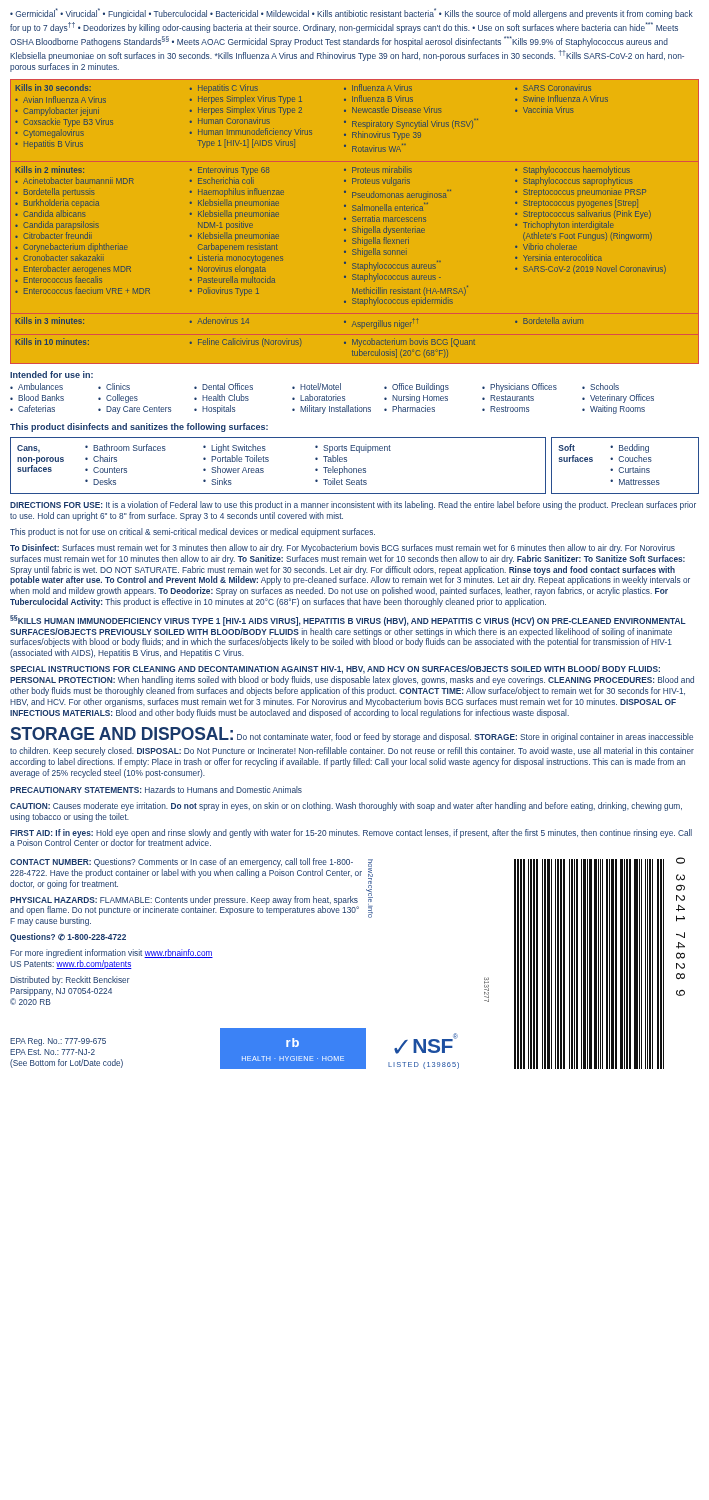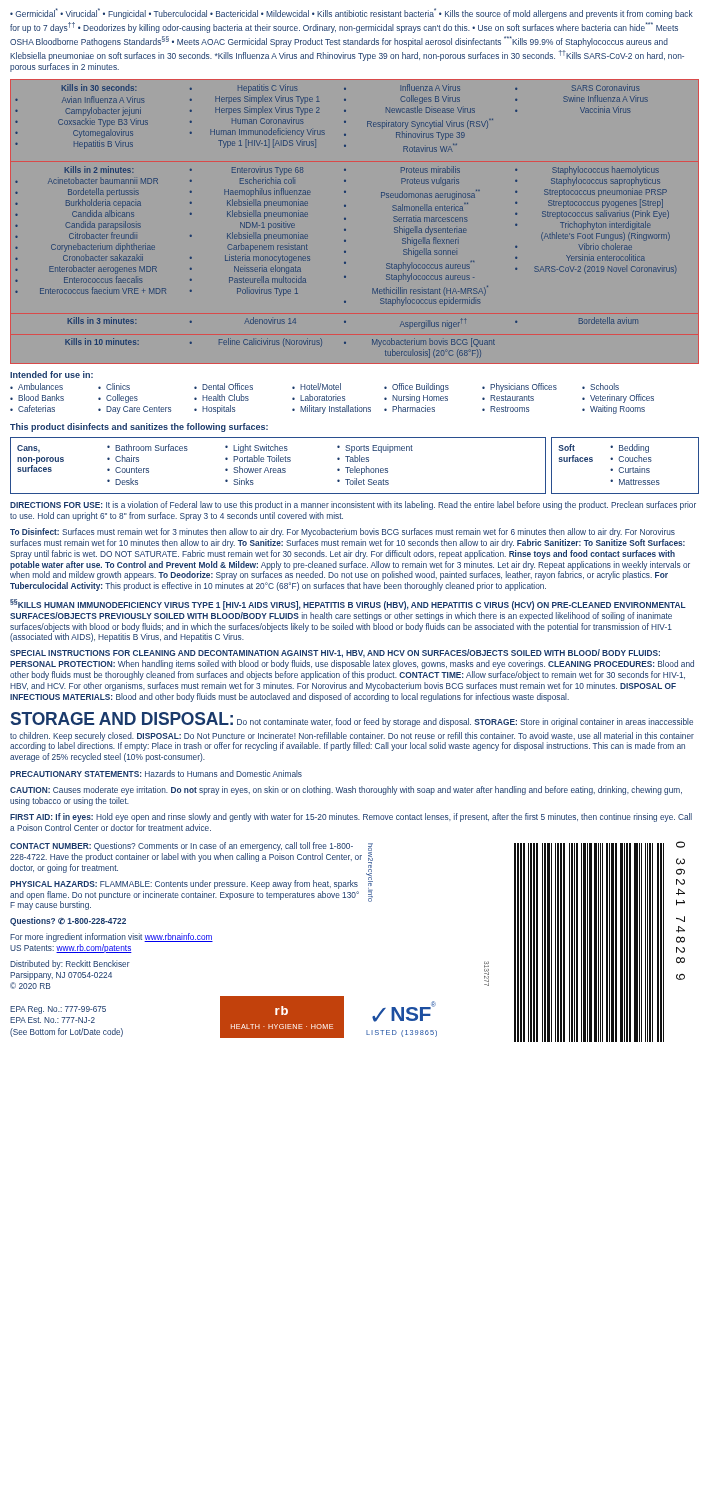--- a/index.html
+++ b/index.html
@@ -13,23 +13,22 @@
     line-height: 1.28;
   }
   .page { width:709px; padding: 6px 10px 4px 10px; }
   b, strong { font-weight: bold; }
   .topclaims { font-size: 8.4px; line-height: 1.33; color:#1b3a6b; }
 
   
   .killtable {
     margin-top: 6px;
     border: 1px solid #d94a4a;
-    background: #a3a3a3;
+    background: #eab308;
     font-size: 8.2px;
-    text-align: center;
   }
   .killblock { border-bottom: 1px solid #d94a4a; padding: 4px 4px 5px 4px; }
   .killblock:last-child { border-bottom: none; }
   .killblock.tight { padding: 3px 4px; }
   .kb-grid { display: flex; }
   .kb-col { padding-right: 6px; }
   .kb-col.c1 { width: 175px; }
   .kb-col.c2 { width: 155px; }
   .kb-col.c3 { width: 172px; }
   .kb-col.c4 { width: 180px; }
@@ -56,21 +55,21 @@
 
   
   .surfwrap { display:flex; margin-top: 3px; gap: 5px; }
   .surfbox { border: 1px solid #2a4f8f; padding: 5px 6px; display:flex; }
   .surfbox.hard { width: 545px; }
   .surfbox.soft { width: 150px; }
   .surf-label { font-weight: bold; width: 68px; padding-right:4px; }
   .surf-label.soft { width: 52px; }
   .surf-cols { display:flex; flex: 1; }
   .surf-cols .sc { padding-right: 8px; }
-  .sc1 { width: 118px; margin-left: 22px; } .sc2 { width: 122px; } .sc3 { width: 112px; } .sc4 { width: 110px; }
+  .sc1 { width: 118px; } .sc2 { width: 122px; } .sc3 { width: 112px; } .sc4 { width: 110px; }
 
   
   .body-txt { font-size: 8.3px; line-height: 1.31; margin-top: 6px; text-align: left; }
   .body-txt p { margin: 0 0 5px 0; }
   .head-inline { font-weight: bold; }
 
   h2.storage {
     font-size: 17.5px; font-weight: bold; margin: 8px 0 0 0; display: inline;
     letter-spacing: -0.2px;
   }
@@ -95,24 +94,24 @@
     margin-left: 3px; letter-spacing: 0.2px;
   }
   .foot-right { width: 210px; position: relative; }
   .barcode { position:absolute; right: 26px; top: 2px; height: 210px; width: 150px; display:flex; gap:1px; align-items:stretch;}
   .barcode i { display:block; background:#111; }
   .bc-digits { position:absolute; right: 2px; top: 0px; height: 240px; width: 22px;
      writing-mode: vertical-rl; font-family:"Liberation Sans",sans-serif; font-size: 13px; color:#111; letter-spacing: 3px;}
   .smallcode { position:absolute; left: 2px; top: 120px; writing-mode: vertical-rl; font-size: 6.5px; color:#555; }
 
   
-  .brandrow { display:flex; align-items:flex-end; margin-top: 4px; }
+  .brandrow { display:flex; align-items:flex-end; margin-top: 20px; }
   .epa { width: 200px; font-size: 8.2px; line-height: 1.35; }
   .rb-logo {
-    width: 124px; background:#c2410c; color:#fff; text-align:center; padding: 7px 4px 6px 4px;
+    width: 146px; background:#3b82f6; color:#fff; text-align:center; padding: 7px 4px 6px 4px;
     margin-left: 10px;
   }
   .rb-logo .mark { font-size: 13px; font-weight:bold; letter-spacing:1px; }
   .rb-logo .tag { font-size: 7.2px; letter-spacing: 0.4px; margin-top: 3px;}
   .nsf { margin-left: 22px; text-align:center; color:#1d4fa0; }
   .nsf .nsfmain { font-size: 21px; font-weight: bold; letter-spacing:-0.5px; }
   .nsf .nsfsub { font-size: 7.4px; letter-spacing: 1px; }
   .check { display:inline-block; color:#1d4fa0; font-size: 26px; line-height:0.7; vertical-align:-3px;}
 </style>
 </head>
@@ -141,21 +140,21 @@
               <li>Herpes Simplex Virus Type 1</li>
               <li>Herpes Simplex Virus Type 2</li>
               <li>Human Coronavirus</li>
               <li>Human Immunodeficiency Virus</li>
               <li class="cont">Type 1 [HIV-1] [AIDS Virus]</li>
             </ul>
           </div>
           <div class="kb-col c3">
             <ul class="bul">
               <li>Influenza A Virus</li>
-              <li>Colleges B Virus</li>
+              <li>Influenza B Virus</li>
               <li>Newcastle Disease Virus</li>
               <li>Respiratory Syncytial Virus (RSV)<span class="sup">**</span></li>
               <li>Rhinovirus Type 39</li>
               <li>Rotavirus WA<span class="sup">**</span></li>
             </ul>
           </div>
           <div class="kb-col c4">
             <ul class="bul">
               <li>SARS Coronavirus</li>
               <li>Swine Influenza A Virus</li>
@@ -186,21 +185,21 @@
             <ul class="bul">
               <li>Enterovirus Type 68</li>
               <li>Escherichia coli</li>
               <li>Haemophilus influenzae</li>
               <li>Klebsiella pneumoniae</li>
               <li>Klebsiella pneumoniae</li>
               <li class="cont">NDM-1 positive</li>
               <li>Klebsiella pneumoniae</li>
               <li class="cont">Carbapenem resistant</li>
               <li>Listeria monocytogenes</li>
-              <li>Neisseria elongata</li>
+              <li>Norovirus elongata</li>
               <li>Pasteurella multocida</li>
               <li>Poliovirus Type 1</li>
             </ul>
           </div>
           <div class="kb-col c3">
             <ul class="bul">
               <li>Proteus mirabilis</li>
               <li>Proteus vulgaris</li>
               <li>Pseudomonas aeruginosa<span class="sup">**</span></li>
               <li>Salmonella enterica<span class="sup">**</span></li>
@@ -365,20 +364,21 @@
               <li>Curtains</li>
               <li>Mattresses</li>
             </ul>
           </div>
         </div>
     </div>
   </div>
 
   <div class="body-txt">
     <p><span class="head-inline">DIRECTIONS FOR USE:</span><span id="d_p1"> It is a violation of Federal law to use this product in a manner inconsistent with its labeling. Read the entire label before using the product. Preclean surfaces prior to use. Hold can upright 6" to 8" from surface. Spray 3 to 4 seconds until covered with mist.</span></p>
+    <p>This product is not for use on critical &amp; semi-critical medical devices or medical equipment surfaces.</p>
     <p id="d_p3"><b>To Disinfect:</b> Surfaces must remain wet for 3 minutes then allow to air dry. For Mycobacterium bovis BCG surfaces must remain wet for 6 minutes then allow to air dry. For Norovirus surfaces must remain wet for 10 minutes then allow to air dry. <b>To Sanitize:</b> Surfaces must remain wet for 10 seconds then allow to air dry. <b>Fabric Sanitizer: To Sanitize Soft Surfaces:</b> Spray until fabric is wet. DO NOT SATURATE. Fabric must remain wet for 30 seconds. Let air dry. For difficult odors, repeat application. <b>Rinse toys and food contact surfaces with potable water after use.</b> <b>To Control and Prevent Mold &amp; Mildew:</b> Apply to pre-cleaned surface. Allow to remain wet for 3 minutes. Let air dry. Repeat applications in weekly intervals or when mold and mildew growth appears. <b>To Deodorize:</b> Spray on surfaces as needed. Do not use on polished wood, painted surfaces, leather, rayon fabrics, or acrylic plastics. <b>For Tuberculocidal Activity:</b> This product is effective in 10 minutes at 20°C (68°F) on surfaces that have been thoroughly cleaned prior to application.</p>
     <p id="d_p4"><b><sup>§§</sup>KILLS HUMAN IMMUNODEFICIENCY VIRUS TYPE 1 [HIV-1 AIDS VIRUS], HEPATITIS B VIRUS (HBV), AND HEPATITIS C VIRUS (HCV) ON PRE-CLEANED ENVIRONMENTAL SURFACES/OBJECTS PREVIOUSLY SOILED WITH BLOOD/BODY FLUIDS</b> in health care settings or other settings in which there is an expected likelihood of soiling of inanimate surfaces/objects with blood or body fluids; and in which the surfaces/objects likely to be soiled with blood or body fluids can be associated with the potential for transmission of HIV-1 (associated with AIDS), Hepatitis B Virus, and Hepatitis C Virus.</p>
     <p id="d_p5"><b>SPECIAL INSTRUCTIONS FOR CLEANING AND DECONTAMINATION AGAINST HIV-1, HBV, AND HCV ON SURFACES/OBJECTS SOILED WITH BLOOD/ BODY FLUIDS: PERSONAL PROTECTION:</b> When handling items soiled with blood or body fluids, use disposable latex gloves, gowns, masks and eye coverings. <b>CLEANING PROCEDURES:</b> Blood and other body fluids must be thoroughly cleaned from surfaces and objects before application of this product. <b>CONTACT TIME:</b> Allow surface/object to remain wet for 30 seconds for HIV-1, HBV, and HCV. For other organisms, surfaces must remain wet for 3 minutes. For Norovirus and Mycobacterium bovis BCG surfaces must remain wet for 10 minutes. <b>DISPOSAL OF INFECTIOUS MATERIALS:</b> Blood and other body fluids must be autoclaved and disposed of according to local regulations for infectious waste disposal.</p>
   </div>
 
   <div class="storage-para">
     <h2 class="storage">STORAGE AND DISPOSAL:</h2><span id="st_body"> Do not contaminate water, food or feed by storage and disposal. <b>STORAGE:</b> Store in original container in areas inaccessible to children. Keep securely closed. <b>DISPOSAL:</b> Do Not Puncture or Incinerate! Non-refillable container. Do not reuse or refill this container. To avoid waste, use all material in this container according to label directions. If empty: Place in trash or offer for recycling if available. If partly filled: Call your local solid waste agency for disposal instructions. This can is made from an average of 25% recycled steel (10% post-consumer).</span>
   </div>
 
   <div class="body-txt">

